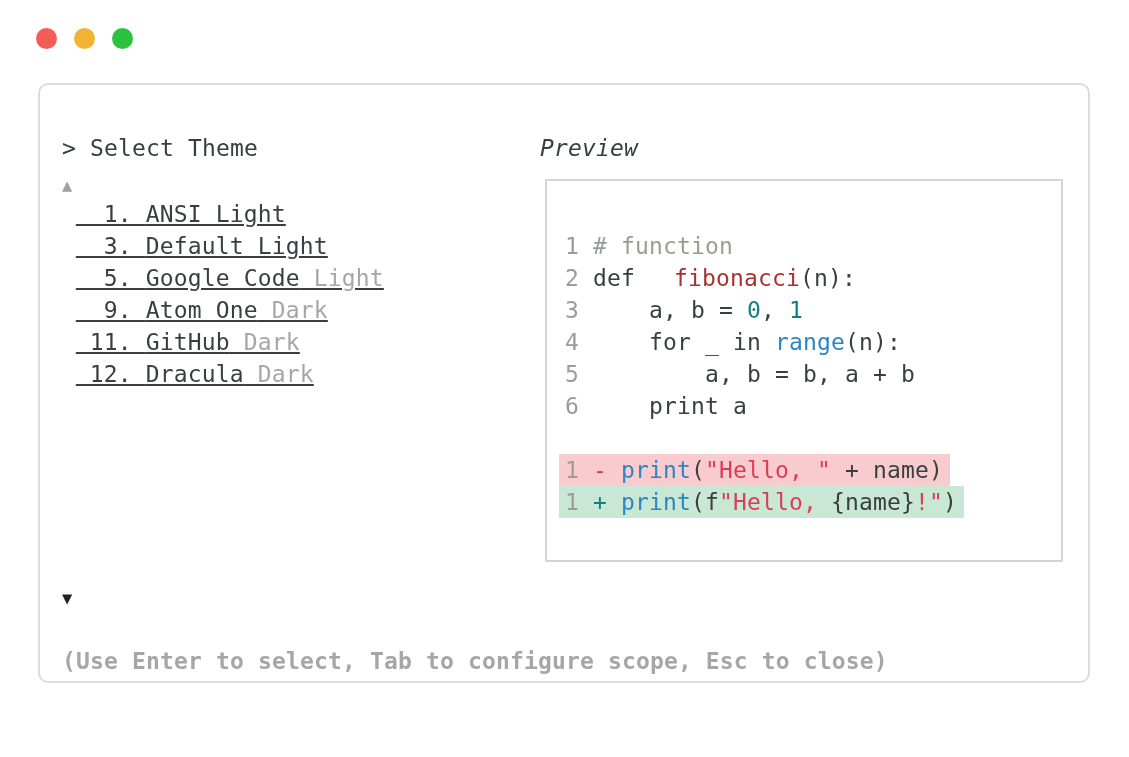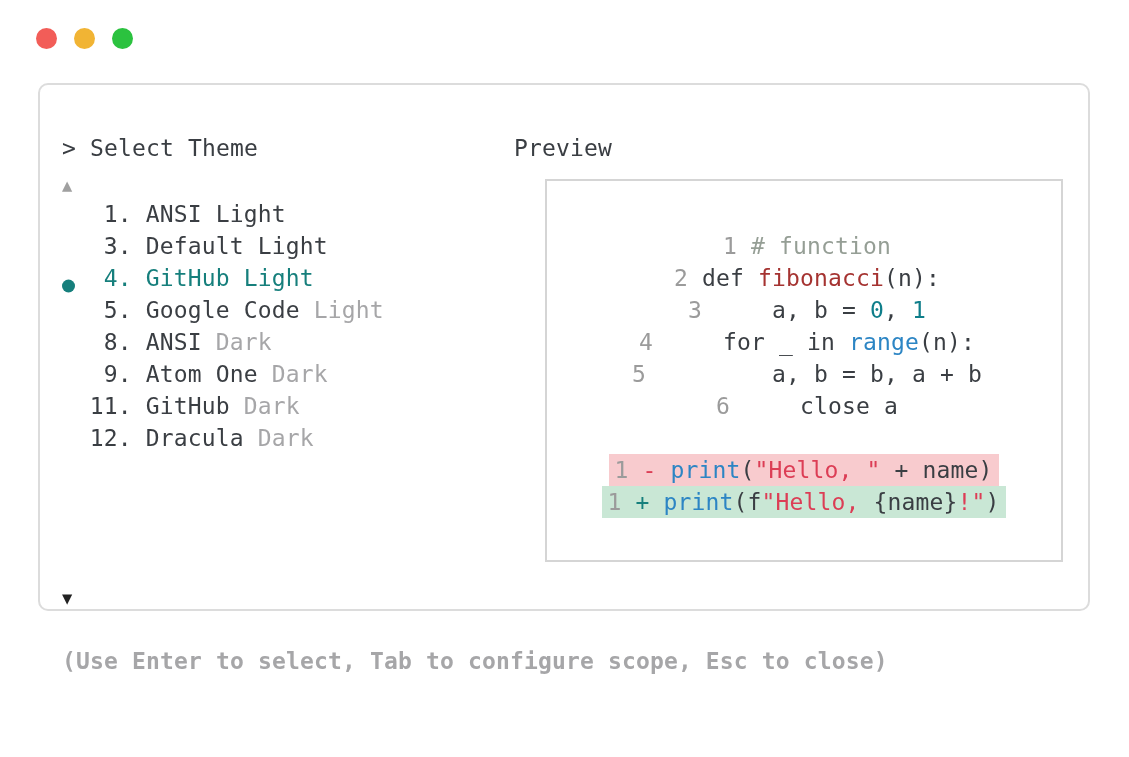--- a/index.html
+++ b/index.html
@@ -3,50 +3,50 @@
 <meta charset="utf-8">
 <style>
   :root { --char: 13.85px; }
   * { margin:0; padding:0; box-sizing:border-box; }
   html,body { width:1129px; height:757px; background:#ffffff; overflow:hidden;
     font-family:"DejaVu Sans Mono","Liberation Mono",monospace; }
 
   .traffic-lights { position:absolute; left:36px; top:28px; display:flex; gap:17px; }
   .tl-dot { width:21px; height:21px; border-radius:50%; }
 
-  .panel { position:absolute; left:38px; top:83px; width:1052px; height:528px;
+  .panel { position:absolute; left:38px; top:83px; width:1052px; height:600px;
     border:2px solid var(--border-gray); border-radius:10px; background:#fff; }
 
   .mono-line { position:absolute; font-size:23px; line-height:32px; white-space:pre;
     color:var(--text-dark); letter-spacing:0.15px; }
 
   .prompt-line { top:47px; left:22px; }
   .scroll-up   { top:84px; left:22px; font-size:17px; color:var(--scroll-up-gray); cursor:pointer; }
   .scroll-down { top:497px; left:22px; font-size:17px; color:var(--scroll-down-dark); cursor:pointer; }
   .footer-hint { top:560px; left:22px; color:var(--text-gray);font-weight:bold; }
 
   .theme-list { position:absolute; top:113px; left:22px; }
   .theme-row { font-size:23px; line-height:32px; white-space:pre; color:var(--text-dark);
-    letter-spacing:0.15px; cursor:pointer; }
+    letter-spacing:0.15px; cursor:pointer;text-decoration:underline; }
   .theme-row.selected { color:var(--accent-teal); }
   .marker { display:inline-block; width:var(--char); position:relative; }
   .bullet { position:absolute; left:0px; top:50%; transform:translateY(-50%);
     width:13px; height:13px; border-radius:50%; background:var(--accent-teal); }
   .item-suffix { color:var(--text-gray); }
 
-  .preview-label { top:47px; left:474px; }
+  .preview-label { top:47px; left:500px;font-style:italic; }
   .preview-box { position:absolute; top:94px; left:505px; width:518px; height:383px;
     border:2px solid #d5d5d5; background:#fff; }
-  .code { padding:49px 12px 0 18px;text-align:center; }
+  .code { padding:49px 12px 0 18px; }
   .code-line { font-size:23px; line-height:32px; white-space:pre; color:var(--text-dark);
     letter-spacing:0.15px; }
   .tok-linenum { color:var(--linenum-gray); }
   .tok-comment { color:var(--comment-gray); }
   .tok-code    { color:var(--text-dark); }
-  .tok-func    { color:var(--func-red); }
+  .tok-func    { color:var(--func-red);margin-left:25px; }
   .tok-number  { color:var(--number-teal); }
   .tok-builtin { color:var(--builtin-blue); }
   .tok-string  { color:var(--string-red); }
   .diff-band { display:inline-block; padding:0 7px 0 6px; margin-left:-6px; }
   .diff-band.removed { background:var(--diff-removed-bg); }
   .diff-band.added   { background:var(--diff-added-bg); }
   .sign-removed { color:var(--string-red); }
   .sign-added   { color:var(--accent-teal); }
 </style>
 </head>
@@ -60,41 +60,39 @@
 
 <div class="panel">
 
   <div class="mono-line prompt-line"><span>&gt;</span><span> </span><span>Select Theme</span></div>
 
   <div class="mono-line scroll-up">▲</div>
 
   <div class="theme-list">
       <div class="theme-row"><span class="marker"></span><span class="item-number">  1. </span><span class="item-name">ANSI Light</span></div>
       <div class="theme-row"><span class="marker"></span><span class="item-number">  3. </span><span class="item-name">Default Light</span></div>
-      <div class="theme-row selected"><span class="marker"><span class="bullet"></span></span><span class="item-number">  4. </span><span class="item-name">GitHub Light</span></div>
       <div class="theme-row"><span class="marker"></span><span class="item-number">  5. </span><span class="item-name">Google Code</span><span class="item-suffix"> Light</span></div>
-      <div class="theme-row"><span class="marker"></span><span class="item-number">  8. </span><span class="item-name">ANSI</span><span class="item-suffix"> Dark</span></div>
       <div class="theme-row"><span class="marker"></span><span class="item-number">  9. </span><span class="item-name">Atom One</span><span class="item-suffix"> Dark</span></div>
       <div class="theme-row"><span class="marker"></span><span class="item-number"> 11. </span><span class="item-name">GitHub</span><span class="item-suffix"> Dark</span></div>
       <div class="theme-row"><span class="marker"></span><span class="item-number"> 12. </span><span class="item-name">Dracula</span><span class="item-suffix"> Dark</span></div>
     </div>
 
   <div class="mono-line scroll-down">▼</div>
 
   <div class="mono-line footer-hint">(Use Enter to select, Tab to configure scope, Esc to close)</div>
 
   <div class="mono-line preview-label">Preview</div>
 
   <div class="preview-box">
     <div class="code">
         <div class="code-line"><span class="tok-linenum">1 </span><span class="tok-comment"># function</span></div>
         <div class="code-line"><span class="tok-linenum">2 </span><span class="tok-code">def </span><span class="tok-func">fibonacci</span><span class="tok-code">(n):</span></div>
         <div class="code-line"><span class="tok-linenum">3 </span><span class="tok-code">    a, b = </span><span class="tok-number">0</span><span class="tok-code">, </span><span class="tok-number">1</span></div>
         <div class="code-line"><span class="tok-linenum">4 </span><span class="tok-code">    for _ in </span><span class="tok-builtin">range</span><span class="tok-code">(n):</span></div>
         <div class="code-line"><span class="tok-linenum">5 </span><span class="tok-code">        a, b = b, a + b</span></div>
-        <div class="code-line"><span class="tok-linenum">6 </span><span class="tok-code">    close a</span></div>
+        <div class="code-line"><span class="tok-linenum">6 </span><span class="tok-code">    print a</span></div>
         <div class="code-line"> </div>
         <div class="code-line"><span class="diff-band removed"><span class="tok-linenum">1 </span><span class="sign-removed">- </span><span class="tok-builtin">print</span><span class="tok-code">(</span><span class="tok-string">"Hello, "</span><span class="tok-code"> + name)</span></span></div>
         <div class="code-line"><span class="diff-band added"><span class="tok-linenum">1 </span><span class="sign-added">+ </span><span class="tok-builtin">print</span><span class="tok-code">(f</span><span class="tok-string">"Hello, </span><span class="tok-code">{name}</span><span class="tok-string">!"</span><span class="tok-code">)</span></span></div>
       </div>
   </div>
 
 </div>
 
 </body></html>

